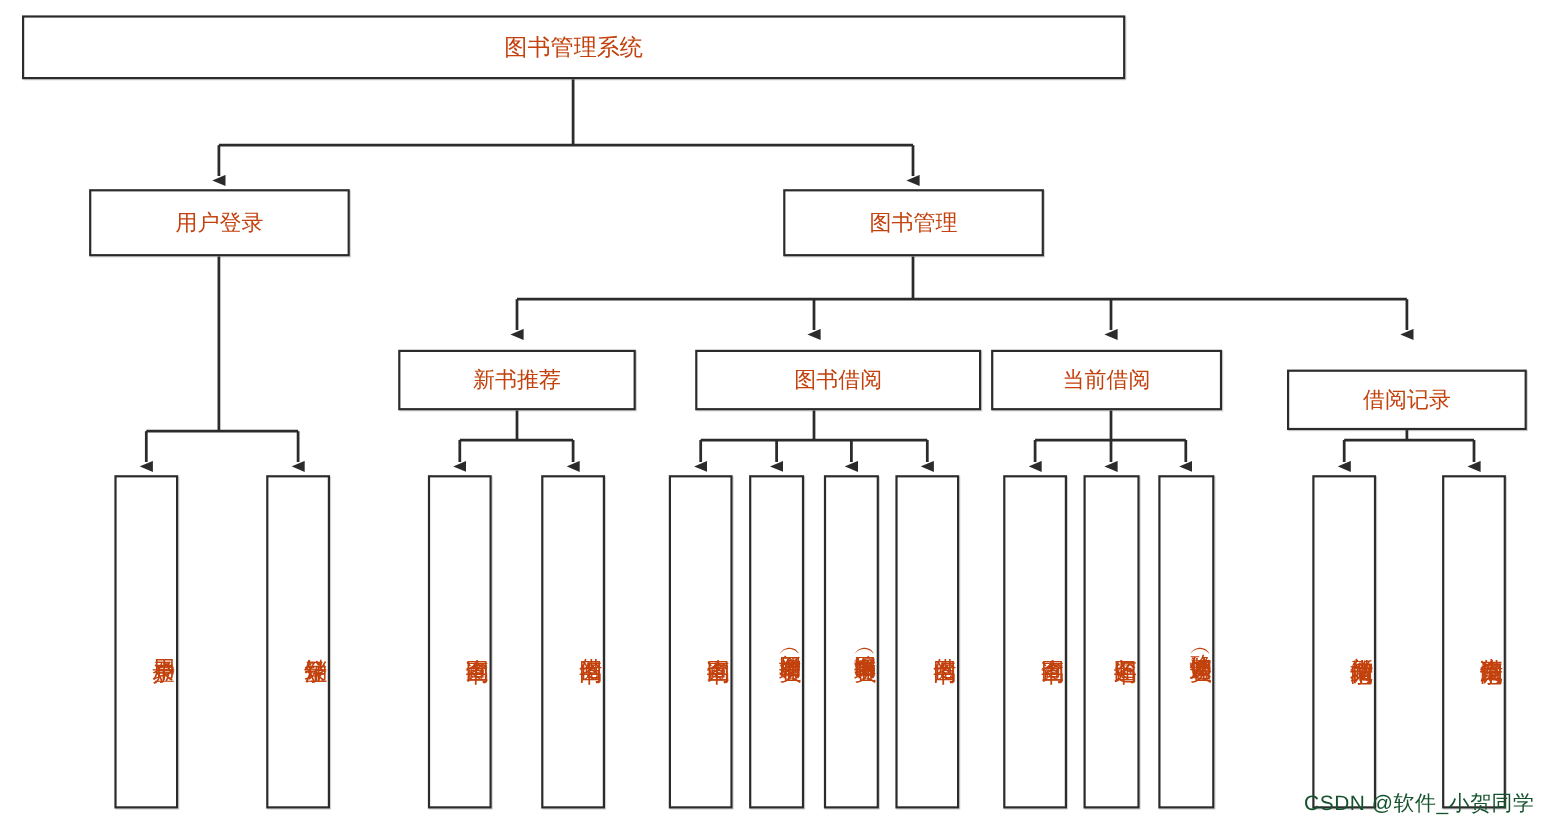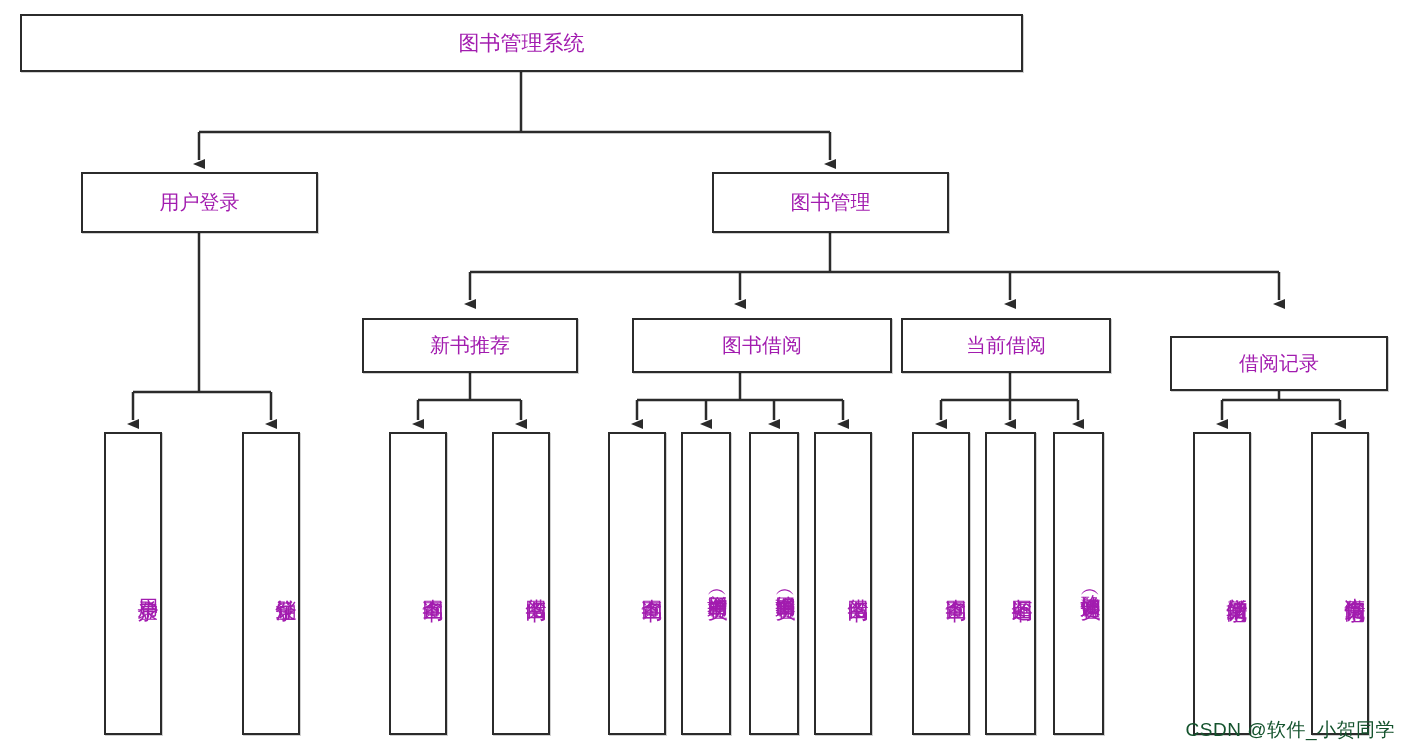--- a/index.html
+++ b/index.html
@@ -26,21 +26,21 @@
     pointer-events: none;
   }
   .node {
     position: absolute;
     box-sizing: border-box;
     background: #ffffff;
     border: 2px solid #2b2b2b;
     display: flex;
     align-items: center;
     justify-content: center;
-    color: #a21caf;
+    color: #c2410c;
     box-shadow: 1px 1px 0 rgba(0,0,0,0.18);
   }
   .node.root {
     font-size: 21px;
   }
   .node.lvl2 {
     font-size: 20px;
   }
   .node.lvl3 {
     font-size: 20px;

